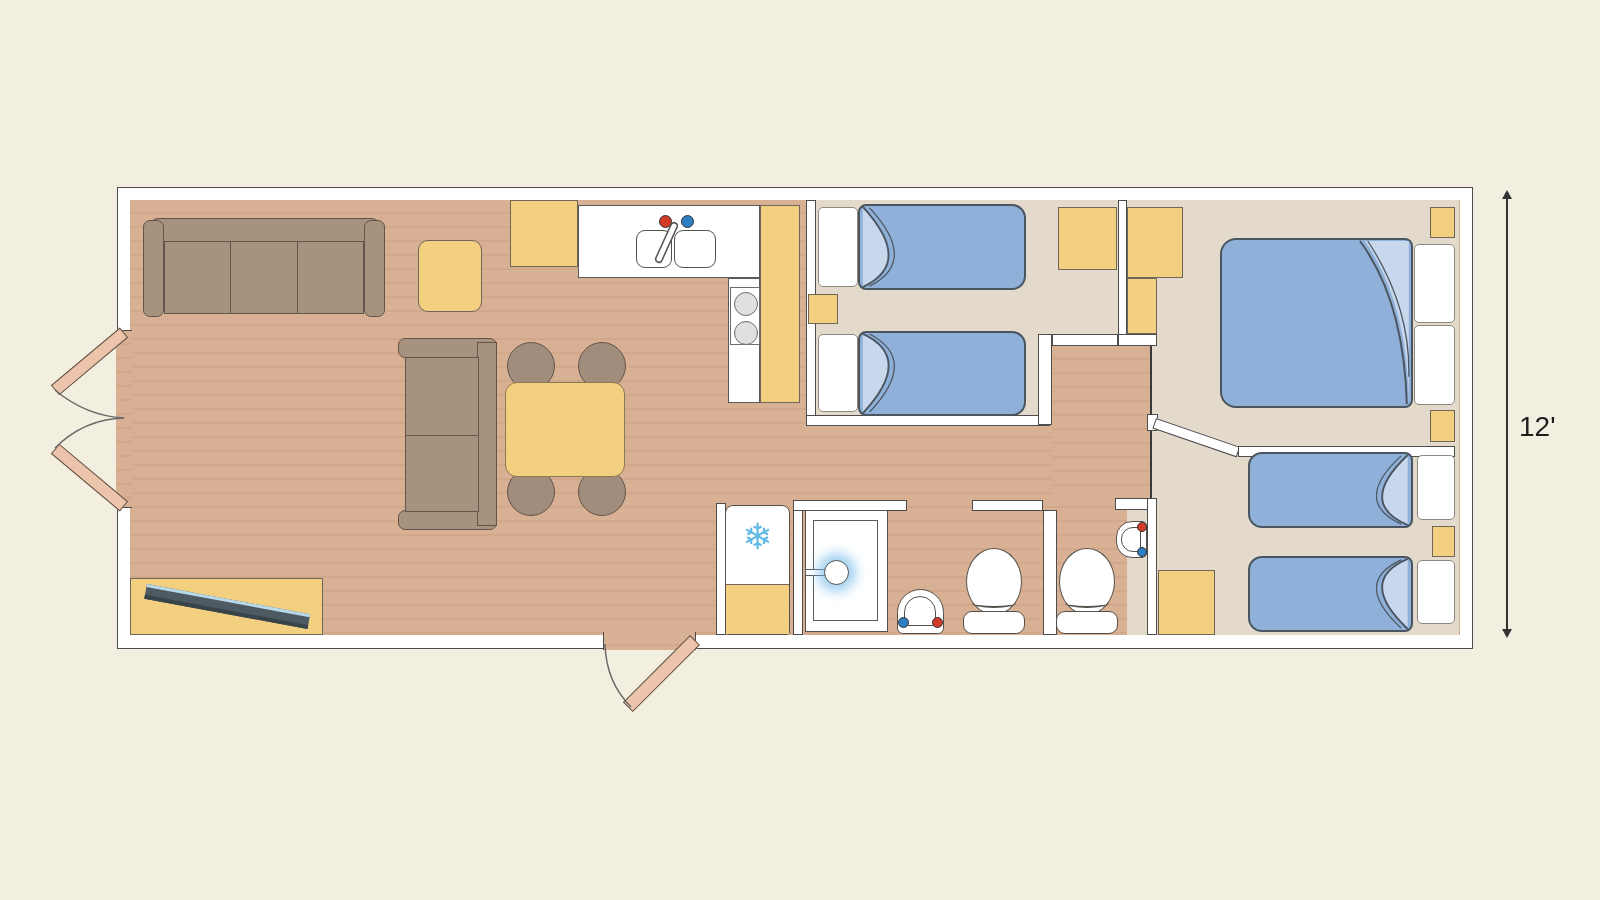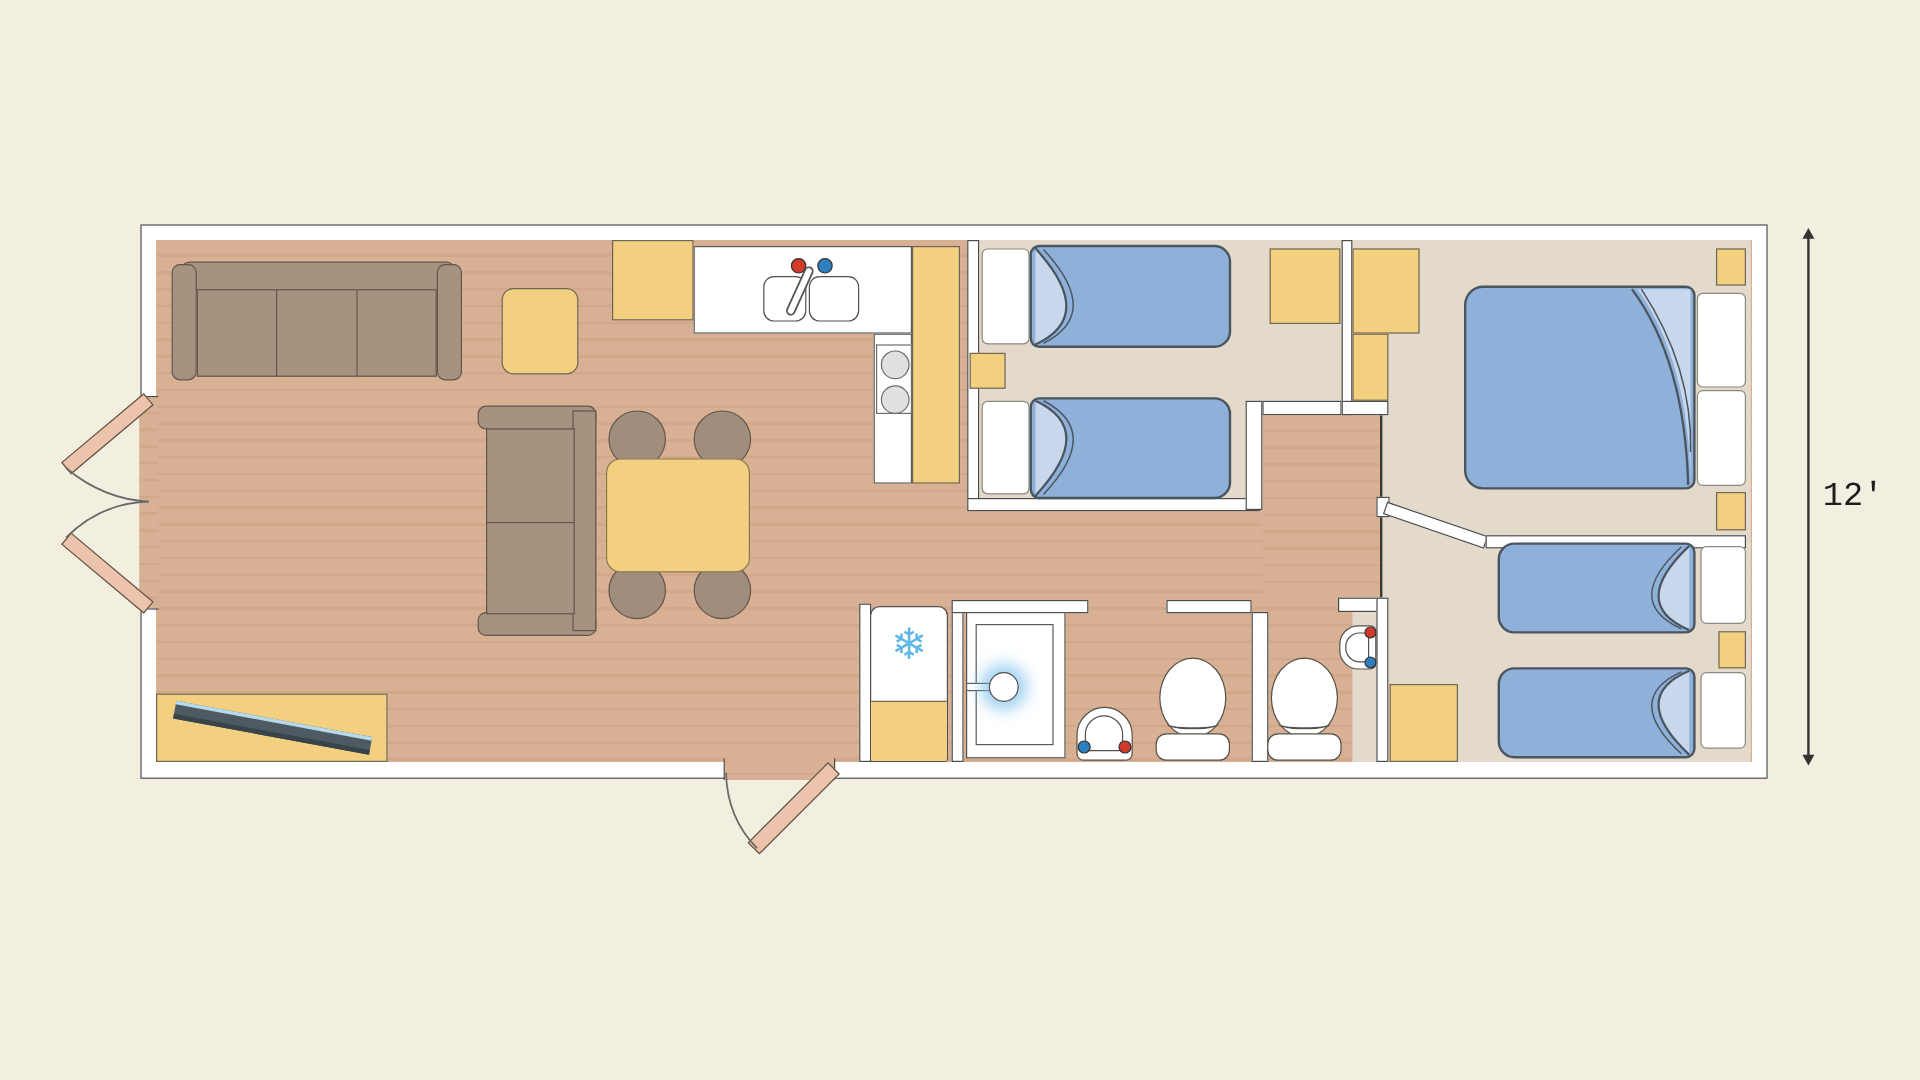--- a/index.html
+++ b/index.html
@@ -12,21 +12,21 @@
   .yellow{background:#f3cf80;border:1.5px solid #6f665a;}
   .whiteobj{background:#ffffff;border:1.5px solid #55504a;}
   .brown{background:#a7927f;border:1.5px solid #64544a;}
   .chair{background:#a18d7c;border:1.5px solid #64544a;border-radius:50%;}
   .bed{background:#8fb0d8;border:2px solid #4a5560;}
   .pillow{background:#ffffff;border:1.5px solid #8a8a80;border-radius:5px;}
   .tap{border-radius:50%;border:1px solid #333;}
   .doorleaf{background:#ecc3ab;border:1.5px solid #5f5243;}
   .burner{background:#e0e0e0;border:1.5px solid #6d6d6d;border-radius:50%;position:absolute;}
   svg.fold{position:absolute;left:0;top:0;width:100%;height:100%;}
-  #dim-label{position:absolute;left:1519px;top:399px;width:60px;color:#1d1d1d;font-size:28px;font-family:Liberation Mono, monospace;}
+  #dim-label{position:absolute;left:1519px;top:411px;width:60px;color:#1d1d1d;font-size:28px;}
 </style>
 </head>
 <body>
 
 <div id="canvas">
 
   <div class="abs" style="left:117px;top:187px;width:1356px;height:462px;background:#fff;border:1.5px solid #4c4c4c;"></div>
 
   <div class="abs wood" style="left:130px;top:200px;width:1330px;height:435px;"></div>
   <div class="abs carpet" style="left:810px;top:200px;width:308px;height:215px;"></div>

